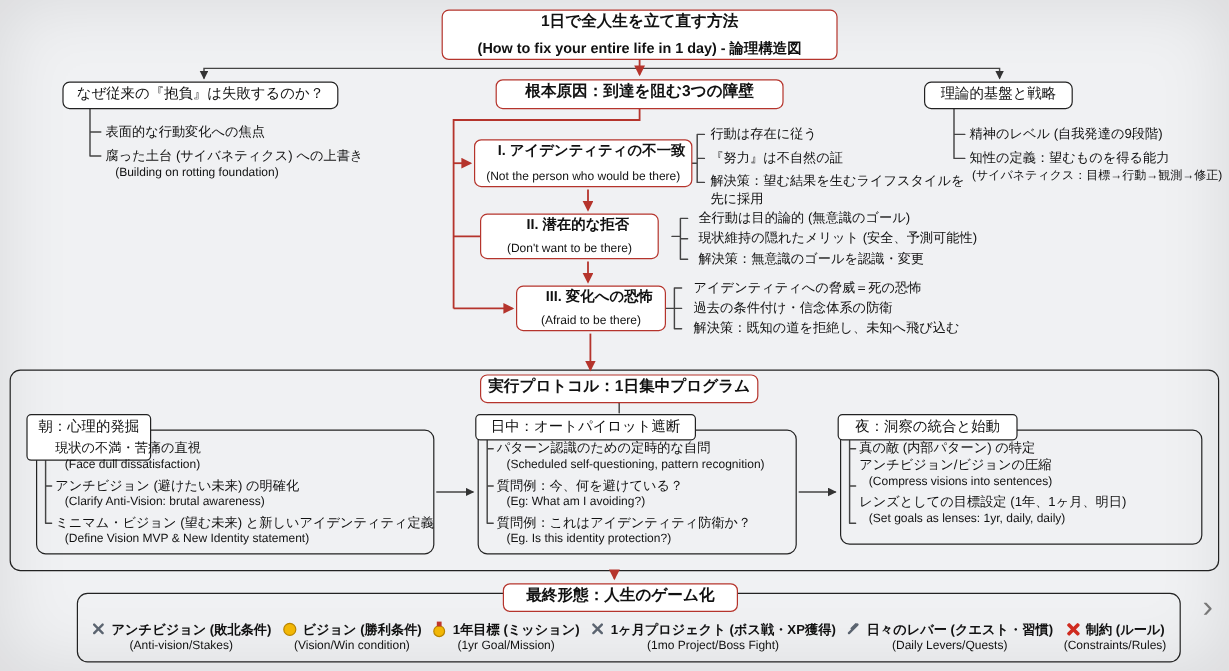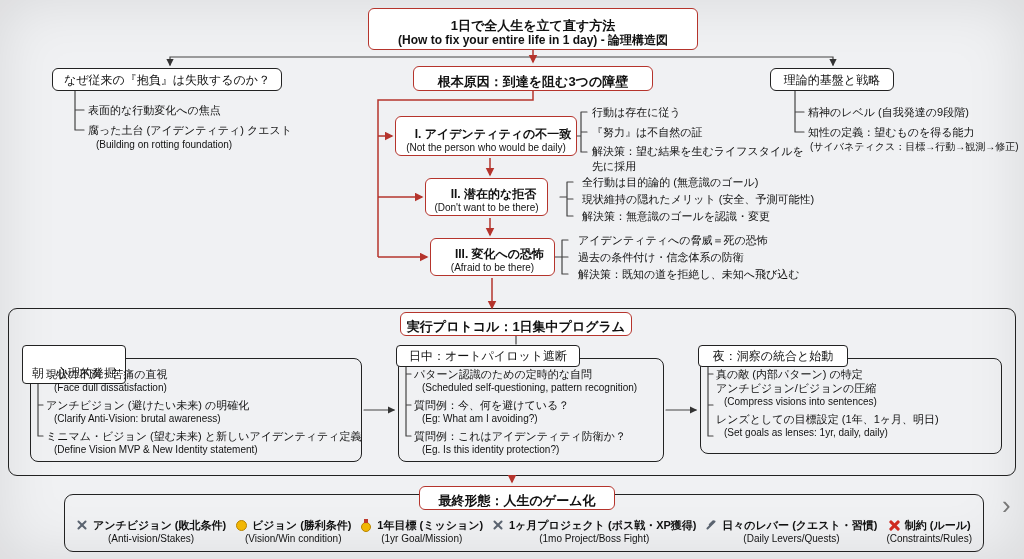--- a/index.html
+++ b/index.html
@@ -7,21 +7,21 @@
     position:relative;width:1024px;height:559px;overflow:hidden;
     background:#f0f1f3;
     box-shadow:inset 0 0 60px rgba(0,0,0,.10);
     font-family:"Liberation Sans","DejaVu Sans",sans-serif;
     color:#111;
   }
   .wires{position:absolute;left:0;top:0;z-index:1;pointer-events:none;}
   .box{
     position:absolute;z-index:2;background:#fff;
     border:1.3px solid #222;border-radius:6px;
-    display:flex;flex-direction:column;align-items:center;justify-content:flex-end;
+    display:flex;flex-direction:column;align-items:center;justify-content:space-between;
     text-align:center;padding:1px 6px;box-sizing:border-box;
   }
   .red{border:1.5px solid #b5342c;}
   .panel{position:absolute;z-index:0;background:transparent;border:1.3px solid #222;border-radius:9px;box-sizing:border-box;}
   .b-title{font-weight:bold;font-size:13px;line-height:15px;white-space:nowrap;}
   .b-title.sm{font-size:12px;line-height:14px;margin-left:14px;}
   .b-sub{font-size:10px;line-height:12px;margin-top:1px;white-space:nowrap;}
   .node-sm{font-size:12px;font-weight:normal;white-space:nowrap;}
   .txt{position:absolute;z-index:2;font-size:11px;line-height:16px;white-space:nowrap;}
   .txt.sub{font-size:10px;}
@@ -94,32 +94,32 @@
     <div class="b-title" style="font-size:12px">(How to fix your entire life in 1 day) - 論理構造図</div>
   </div>
 
   <div class="box node-sm" style="left:52px;top:68px;width:230px;height:23px">なぜ従来の『抱負』は失敗するのか？</div>
   <div class="box red" style="left:413px;top:66px;width:240px;height:25px">
     <div class="b-title">根本原因：到達を阻む3つの障壁</div>
   </div>
   <div class="box node-sm" style="left:770px;top:68px;width:124px;height:23px">理論的基盤と戦略</div>
 
   <div class="txt" style="left:88px;top:102px">表面的な行動変化への焦点</div>
-  <div class="txt" style="left:88px;top:122px">腐った土台 (アイデンティティ) クエスト</div>
+  <div class="txt" style="left:88px;top:122px">腐った土台 (サイバネティクス) への上書き</div>
   <div class="txt sub" style="left:96px;top:137px">(Building on rotting foundation)</div>
 
   <div class="txt" style="left:808px;top:104px">精神のレベル (自我発達の9段階)</div>
   <div class="txt" style="left:808px;top:124px">知性の定義：望むものを得る能力</div>
   <div class="txt sub" style="left:810px;top:139px">(サイバネティクス：目標→行動→観測→修正)</div>
 
   <div class="box red" style="left:395px;top:116px;width:182px;height:40px">
     <div class="b-title sm">I. アイデンティティの不一致</div>
-    <div class="b-sub">(Not the person who would be daily)</div>
-  </div>
-  <div class="box red" style="left:425px;top:178px;width:123px;height:38px">
+    <div class="b-sub">(Not the person who would be there)</div>
+  </div>
+  <div class="box red" style="left:400px;top:178px;width:149px;height:38px">
     <div class="b-title sm">II. 潜在的な拒否</div>
     <div class="b-sub">(Don't want to be there)</div>
   </div>
   <div class="box red" style="left:430px;top:238px;width:125px;height:38px">
     <div class="b-title sm">III. 変化への恐怖</div>
     <div class="b-sub">(Afraid to be there)</div>
   </div>
 
   <div class="txt" style="left:592px;top:104px">行動は存在に従う</div>
   <div class="txt" style="left:592px;top:124px">『努力』は不自然の証</div>

